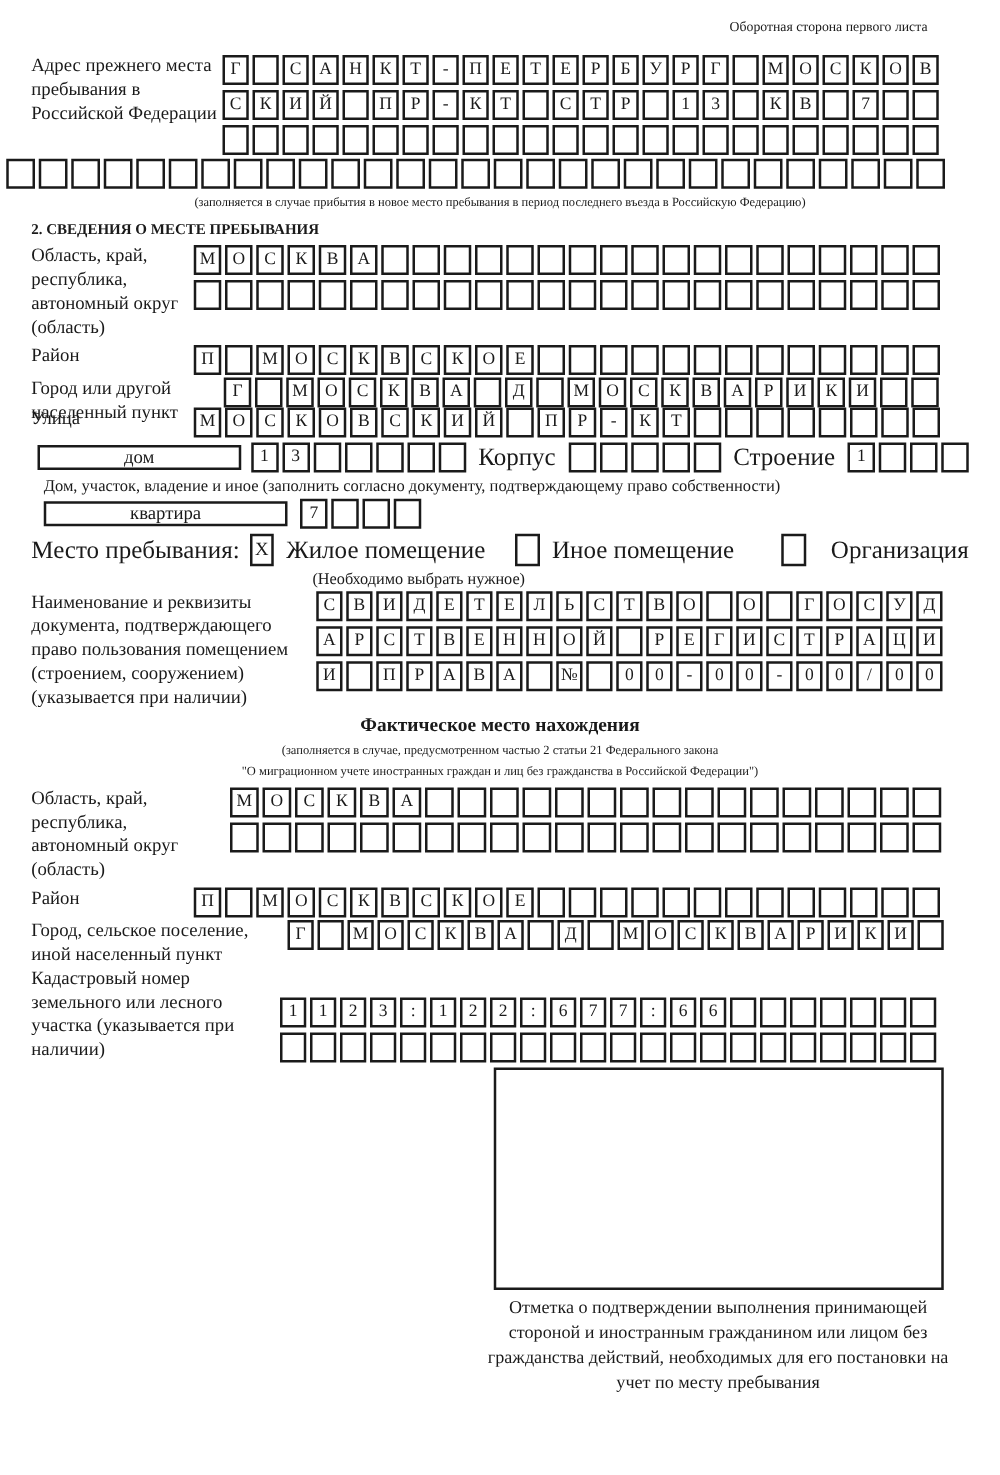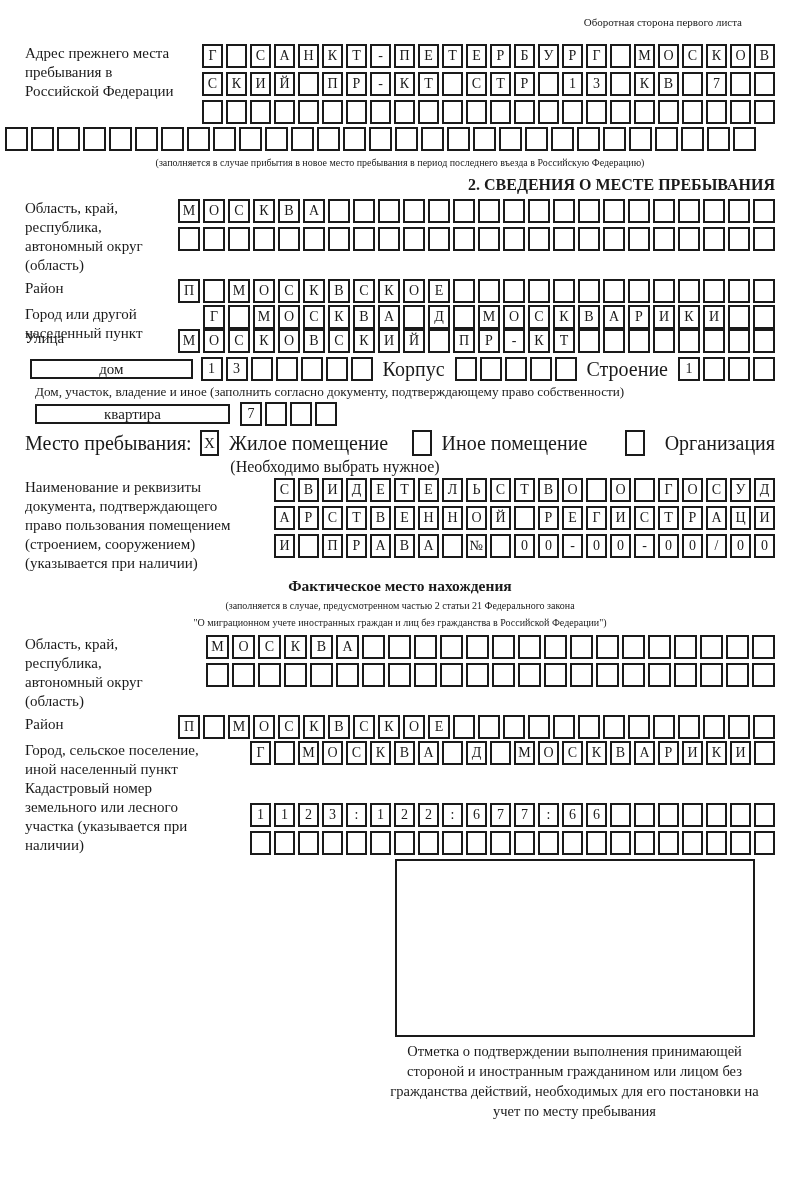--- a/index.html
+++ b/index.html
@@ -1,48 +1,48 @@
 <!DOCTYPE html>
 <html><head>
 <meta charset="utf-8">
 <style>
   html,body{margin:0;padding:0;background:#fff;}
   body{width:800px;height:1180px;font-family:"Liberation Serif",serif;color:#1a1a1a;}
   .page{padding:16px 25px 0 25px;box-sizing:border-box;width:800px;height:1180px;overflow:hidden;}
 
   .header-note{text-align:right;font-size:11px;padding-right:33px;margin-bottom:16px;}
 
-  .field{display:flex;align-items:flex-start;justify-content:space-between;}
+  .field{display:flex;align-items:flex-start;}
   .flabel{font-size:15px;line-height:19px;flex:0 0 auto;}
   .w153{width:153px;} .w130{width:130px;} .w228{width:228px;} .w195{width:195px;} .w200{width:200px;}
 
   .cellcol{display:flex;flex-direction:column;row-gap:4px;}
   .cells{display:flex;gap:3px;}
   .cell{box-sizing:border-box;width:22px;height:24px;border:2px solid #1a1a1a;display:flex;
         align-items:center;justify-content:center;font-size:14px;background:#fff;}
   .c21 .cell{width:21px;} .c23 .cell{width:23px;}
 
   .fullrow{margin-left:-20px;margin-top:3px;}
   .caption{font-size:10px;text-align:center;line-height:17px;margin-top:3px;}
   .caption-left{font-size:13.2px;text-align:left;margin:2px 0 2px 10px;line-height:17px;}
 
-  .h2title{font-size:16px;font-weight:bold;text-align:right;margin:5px 0 5px 0;}
+  .h2title{font-size:12px;font-weight:bold;text-align:left;margin:5px 0 5px 0;}
   .h3title{font-size:15.5px;font-weight:bold;text-align:center;margin:4px 0 2px 0;}
 
   .mb2{margin-bottom:2px;} .mb4{margin-bottom:4px;}
 
   .widebox{box-sizing:border-box;border:2px solid #1a1a1a;height:20px;display:flex;align-items:center;
            justify-content:center;font-size:15px;background:#fff;}
   .inline-row{display:flex;align-items:center;}
   .inline-label{font-size:20px;line-height:19px;white-space:nowrap;}
 
   .cbx{box-sizing:border-box;width:24px;height:26px;border:2px solid #1a1a1a;display:flex;align-items:center;
        justify-content:center;font-size:15px;background:#fff;}
 
-  .choose-note{font-size:16px;text-align:center;width:330px;margin:2px 0 2px 145px;}
+  .choose-note{font-size:13px;text-align:center;width:330px;margin:2px 0 2px 145px;}
 
   .stamp-wrap{width:385px;margin-left:auto;margin-right:8px;margin-top:4px;}
   .stamp-box{box-sizing:border-box;border:2px solid #1a1a1a;width:360px;height:178px;margin:0 auto;background:#fff;}
   .stamp-caption{font-size:14.5px;line-height:20px;text-align:center;margin-top:4px;}
 
   .ml24{margin-left:24px;} .ml29{margin-left:29px;} .ml5{margin-left:5px;} .ml4{margin-left:4px;}
   .cells-offset{margin-top:24px;}
 </style>
 </head>
 <body>

